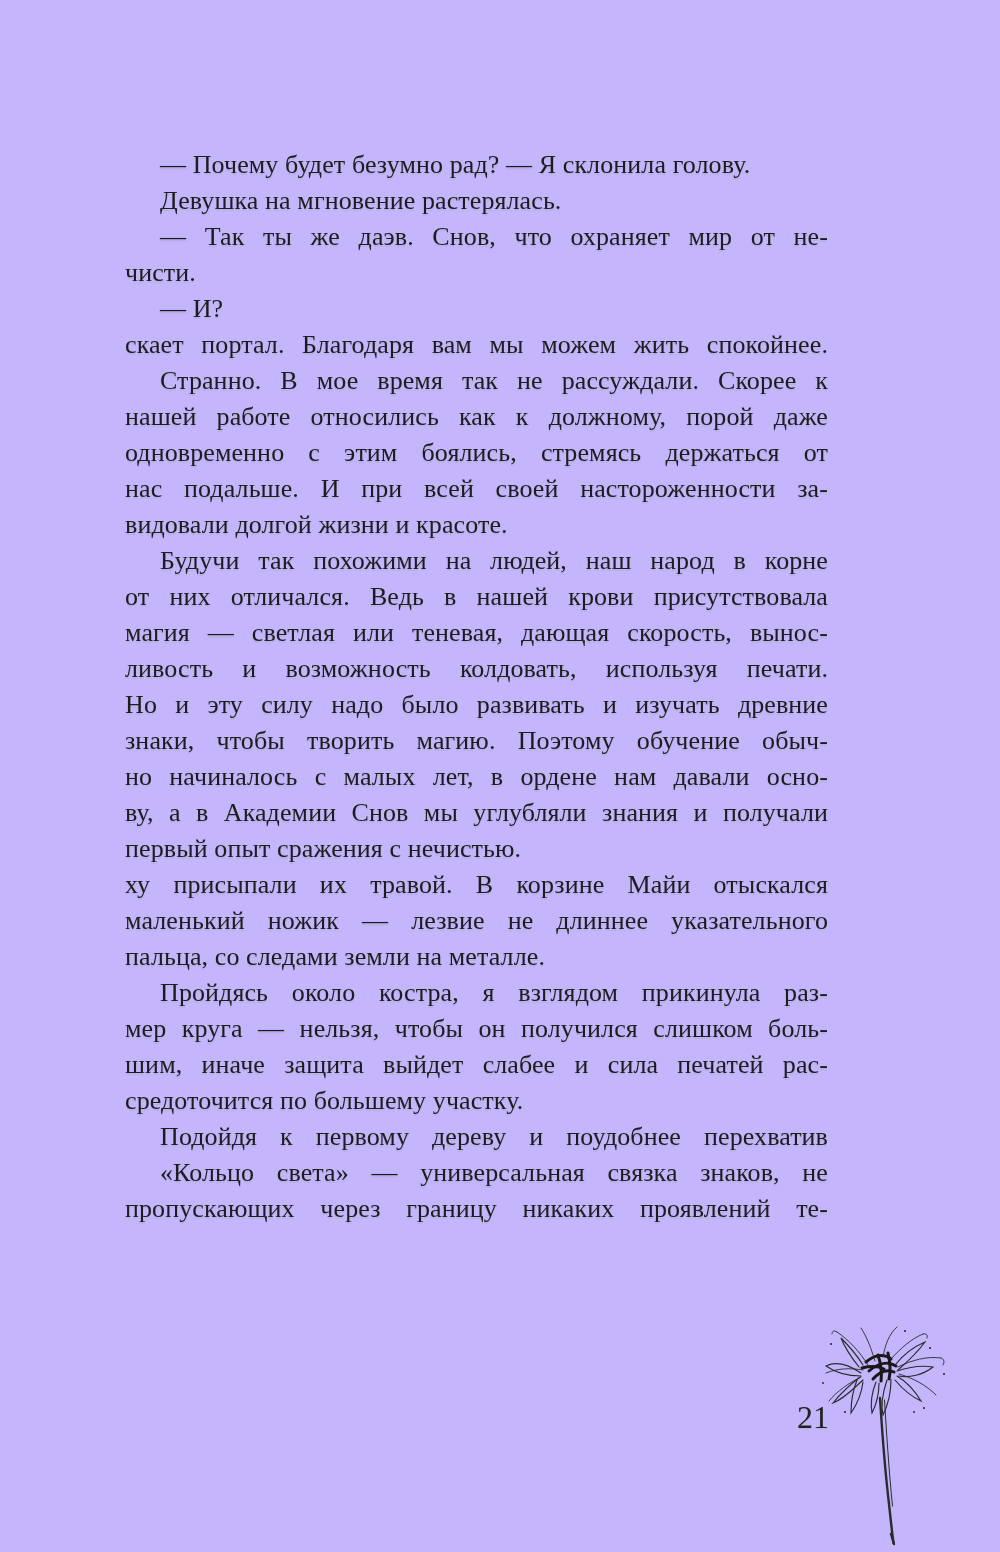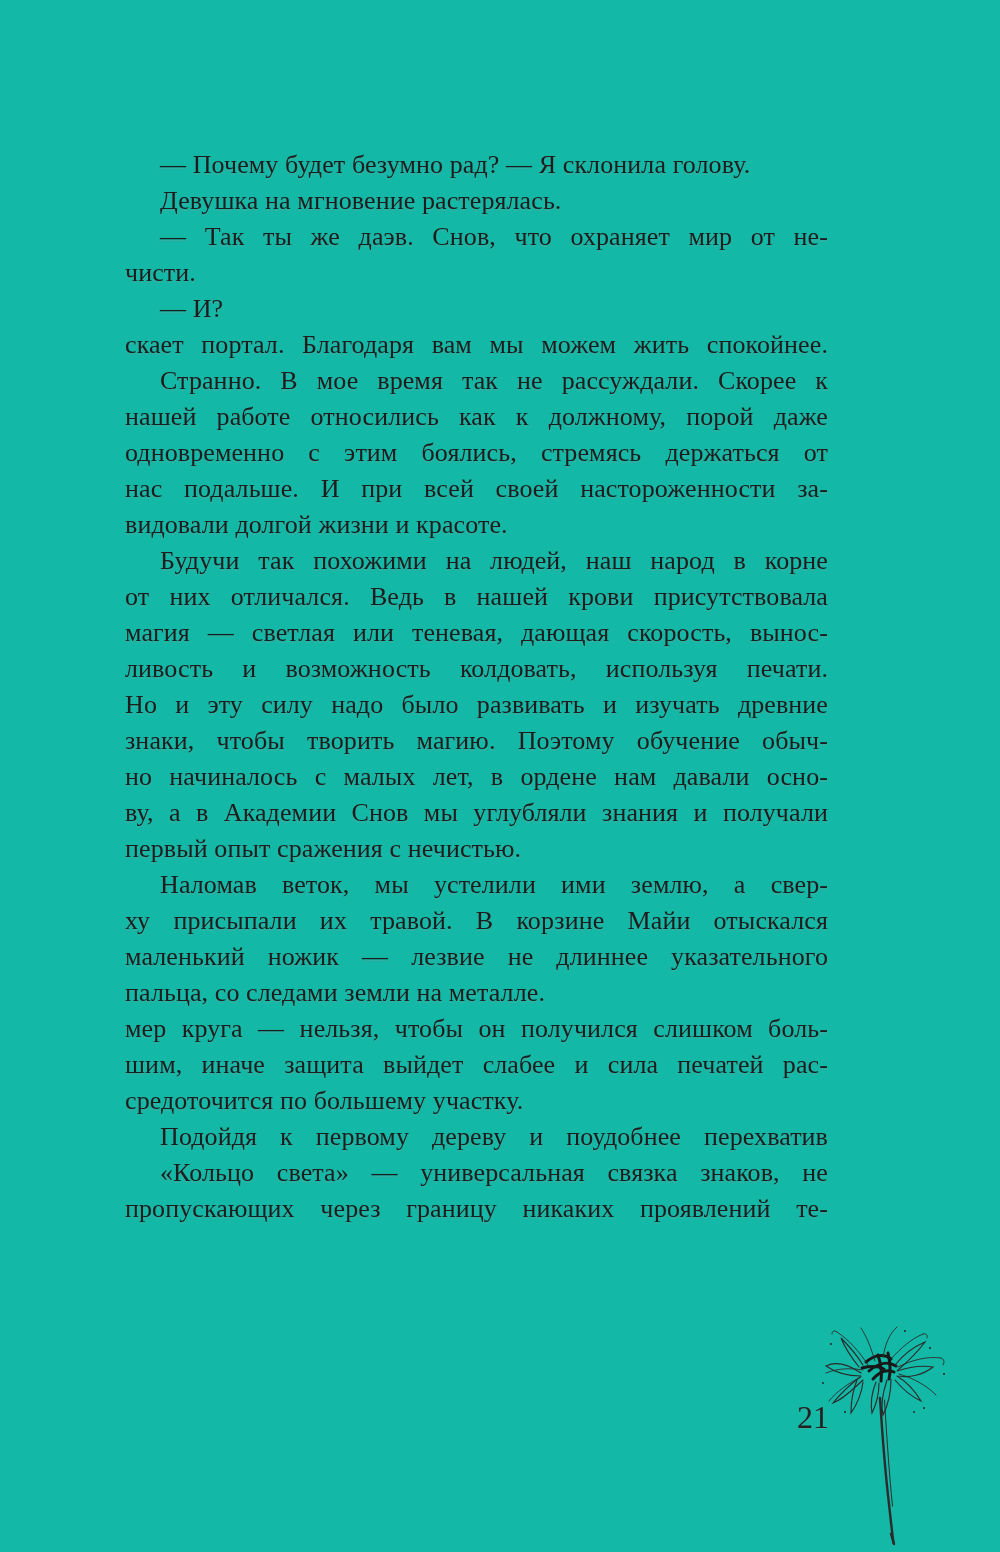--- a/index.html
+++ b/index.html
@@ -11,21 +11,21 @@
     width: 1000px;
     height: 1552px;
     position: relative;
     font-family: "Liberation Serif", "DejaVu Serif", serif;
     color: #1d1d1d;
     overflow: hidden;
   }
   .page {
     position: absolute;
     inset: 0;
-    background: #14b8a6;
+    background: #c4b5fd;
   }
   .text-column {
     position: absolute;
     left: 125px;
     top: 147px;
     width: 703px;
   }
   .line {
     font-size: 26px;
     line-height: 36px;
@@ -82,24 +82,24 @@
     <div class="line last">видовали долгой жизни и красоте.</div>
     <div class="line indent">Будучи так похожими на людей, наш народ в корне</div>
     <div class="line">от них отличался. Ведь в нашей крови присутствовала</div>
     <div class="line">магия — светлая или теневая, дающая скорость, вынос-</div>
     <div class="line">ливость и возможность колдовать, используя печати.</div>
     <div class="line">Но и эту силу надо было развивать и изучать древние</div>
     <div class="line">знаки, чтобы творить магию. Поэтому обучение обыч-</div>
     <div class="line">но начиналось с малых лет, в ордене нам давали осно-</div>
     <div class="line">ву, а в Академии Снов мы углубляли знания и получали</div>
     <div class="line last">первый опыт сражения с нечистью.</div>
-    <div class="line indent">Наломав веток, мы устелили ими землю, а свер-</div>
     <div class="line">ху присыпали их травой. В корзине Майи отыскался</div>
     <div class="line">маленький ножик — лезвие не длиннее указательного</div>
     <div class="line last">пальца, со следами земли на металле.</div>
+    <div class="line indent">Пройдясь около костра, я взглядом прикинула раз-</div>
     <div class="line">мер круга — нельзя, чтобы он получился слишком боль-</div>
     <div class="line">шим, иначе защита выйдет слабее и сила печатей рас-</div>
     <div class="line last">средоточится по большему участку.</div>
     <div class="line indent">Подойдя к первому дереву и поудобнее перехватив</div>
     <div class="line indent">«Кольцо света» — универсальная связка знаков, не</div>
     <div class="line">пропускающих через границу никаких проявлений те-</div>
   </div>
 
   <div class="page-number">21</div>
 

